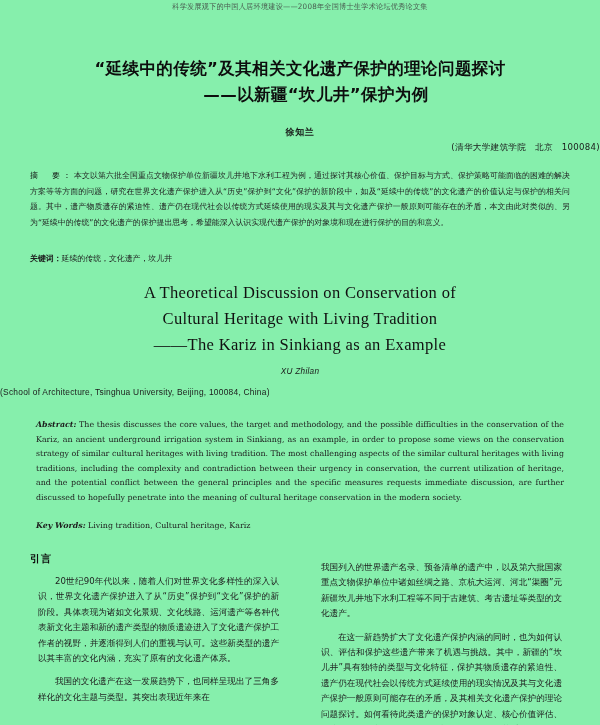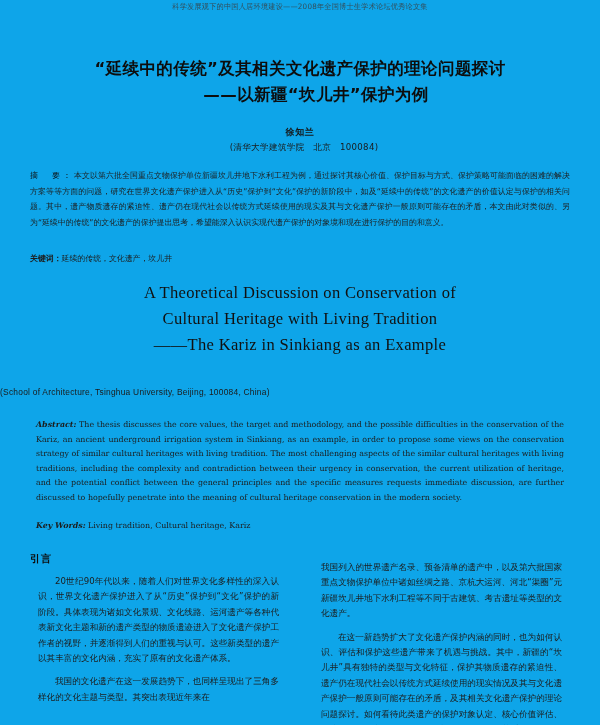--- a/index.html
+++ b/index.html
@@ -13,21 +13,21 @@
     overflow: hidden;
     font-family: "DejaVu Sans", sans-serif;
     color: #121212;
     position: relative;
   }
 
   
   .page {
     position: absolute;
     inset: 0;
-    background: #0ea5e9;
+    background: #86efac;
   }
 
   
   .running-header {
     position: absolute;
     top: 2px;
     left: 0;
     right: 0;
     text-align: center;
     font-family: "DejaVu Sans", sans-serif;
@@ -73,21 +73,21 @@
     text-align: center;
     font-size: 9px;
     font-weight: bold;
     letter-spacing: .6px;
     color: #151515;
   }
   .cn-affil {
     position: absolute;
     top: 142px;
     left: 0; right: 0;
-    text-align: center;
+    text-align: right;
     font-size: 8.6px;
     letter-spacing: .3px;
     color: #1a1a1a;
     margin-left: 8px;
   }
 
   
   .cn-abstract {
     position: absolute;
     top: 168px;
@@ -239,20 +239,21 @@
   <div class="cn-keywords">
     <span class="lbl">关键词：</span><span>延续的传统，文化遗产，坎儿井</span>
   </div>
 
   <div class="en-title-wrap">
     <div class="en-title-line">A Theoretical Discussion on Conservation of</div>
     <div class="en-title-line">Cultural Heritage with Living Tradition</div>
     <div class="en-title-line">——The Kariz in Sinkiang as an Example</div>
   </div>
 
+  <div class="en-author">XU Zhilan</div>
 
   <div class="en-affil">(School of Architecture, Tsinghua University, Beijing, 100084, China)</div>
 
   <div class="en-abstract">
     <span class="lbl">Abstract:</span>
     <span>The thesis discusses the core values, the target and methodology, and the possible difficulties in the conservation of the Kariz, an ancient underground irrigation system in Sinkiang, as an example, in order to propose some views on the conservation strategy of similar cultural heritages with living tradition. The most challenging aspects of the similar cultural heritages with living traditions, including the complexity and contradiction between their urgency in conservation, the current utilization of heritage, and the potential conflict between the general principles and the specific measures requests immediate discussion, are further discussed to hopefully penetrate into the meaning of cultural heritage conservation in the modern society.</span>
   </div>
 
   <div class="en-keywords">
     <span class="lbl">Key Words:</span>

